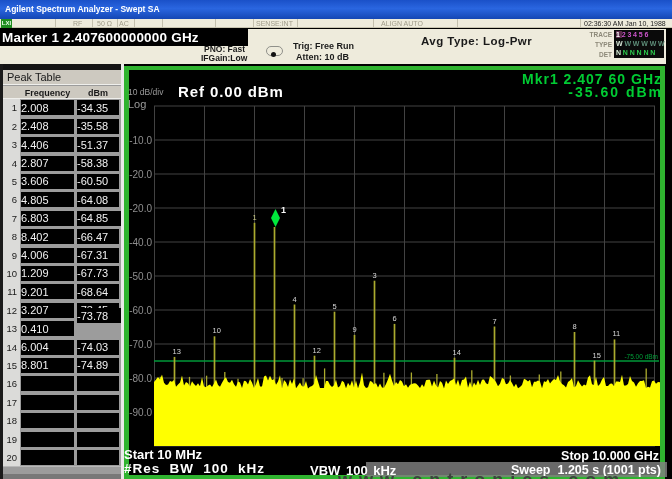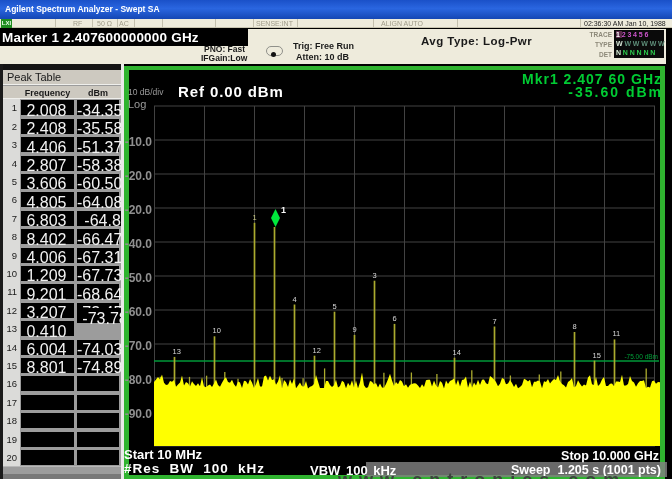--- a/index.html
+++ b/index.html
@@ -15,28 +15,28 @@
 #mkrbar span { margin-left:2px; }
 .binfo { position:absolute; color:#1a1a1a; font-weight:bold; white-space:nowrap; }
 #tracebox { left:614px; top:30px; width:50px; height:28px; background:#0a0a0a; }
 .trow { position:absolute; left:2px; width:48px; font-size:7px; font-weight:bold; letter-spacing:1.8px; white-space:nowrap; }
 #panel { left:0; top:64px; width:122px; height:415px; background:#9c9c9c; }
 #paneltop { left:0; top:64px; width:122px; height:6px; background:#151515; }
 #ptitle { left:0; top:70px; width:121px; height:15px; background:#cdc9c0; border-bottom:1px solid #efefec; color:#1a1a1a; font-size:11px; padding:1px 0 0 7px; }
 #phead { left:0; top:86px; width:121px; height:13px; background:#cdc9c0; border-bottom:1px solid #efefec; }
 #numcol { left:0; top:99px; width:20px; height:367px; background:#dbdbd9; }
 .rnum { position:absolute; left:0; width:17px; text-align:right; font-size:9.5px; color:#1a1a1a; }
-.cell { position:absolute; height:15px; background:#000; color:#f2f2f2; font-size:16px; text-align:center; padding:1.5px 2px 0 0; }
+.cell { position:absolute; height:15px; background:#000; color:#f2f2f2; font-size:11px; text-align:left; padding:1.5px 2px 0 0; }
 #pfoot { left:0; top:466px; width:122px; height:13px; background:#9c9c9c; border-top:1px solid #b8b8b8; }
 #pfoot2 { left:0; top:474px; width:122px; height:5px; background:#787878; }
 #pleft { left:0; top:64px; width:3px; height:415px; background:#1a1a1a; }
 #sep { left:121px; top:64px; width:3px; height:415px; background:#e9e9e9; }
 #frame { left:124px; top:66px; width:541px; height:413px; background:#2fb32f; }
 #plot { left:129px; top:70px; width:531px; height:405px; background:#000; }
-.ylab { position:absolute; left:124px; width:28px; text-align:right; font-size:12px; color:#8f8f8f;font-weight:bold; }
+.ylab { position:absolute; left:124px; width:28px; text-align:right; font-size:10px; color:#8f8f8f; }
 .wt { color:#fff; font-weight:bold; position:absolute; white-space:nowrap; }
 .gr { color:#00cc33; font-weight:bold; position:absolute; white-space:nowrap; }
 </style></head>
 <body>
 <div id="title" class="abs">
     <span>Agilent Spectrum Analyzer - Swept SA</span>
   </div>
 <div id="status" class="abs">
   <div id="lxi">LXI</div>
   <div class="sdiv" style="left:55px"></div>

